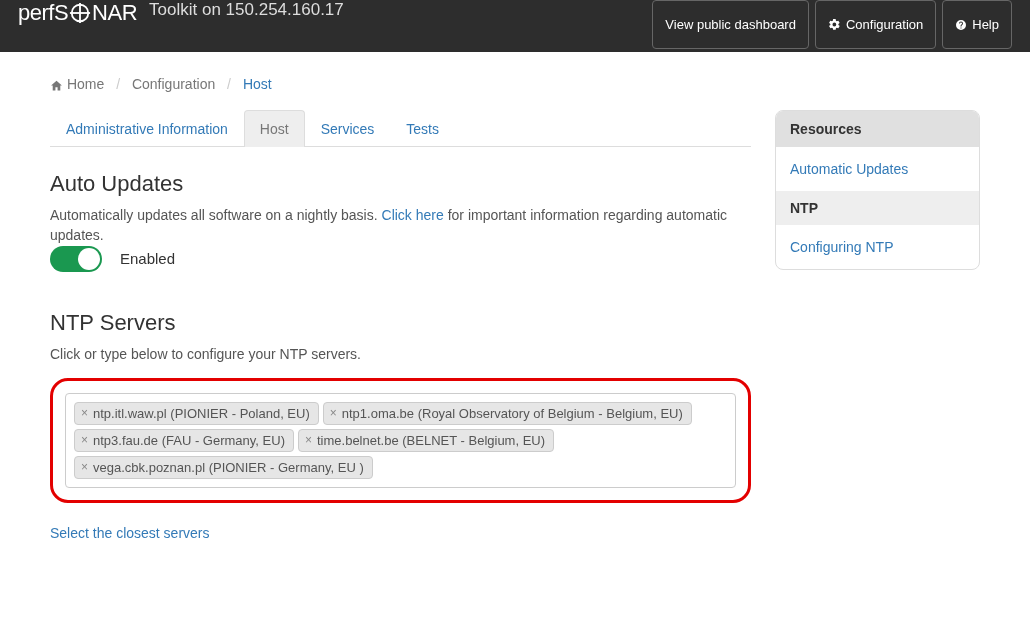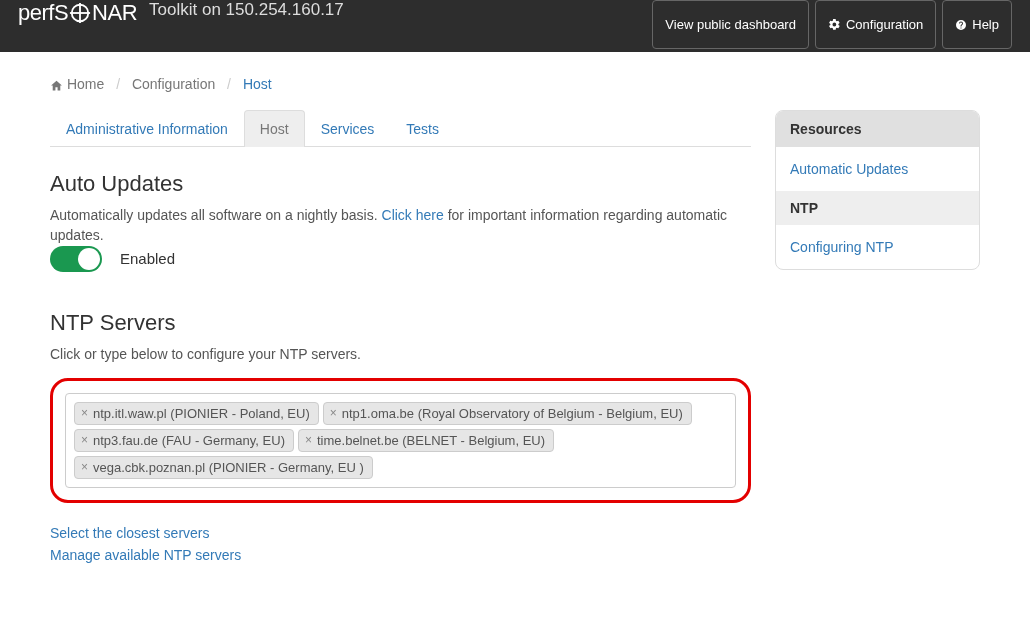--- a/index.html
+++ b/index.html
@@ -148,21 +148,20 @@
               <span>time.belnet.be (BELNET - Belgium, EU)</span>
             </span>
             <span class="tag">
               <span class="x">×</span>
               <span>vega.cbk.poznan.pl (PIONIER - Germany, EU )</span>
             </span>
           </div>
       </div>
 
       <div class="link-row"><a href="#">Select the closest servers</a></div>
-      <div class="link-row"><a href="#">Manage available NTP servers</a></div>
 
     </div>
 
     <div class="side-col">
       <div class="panel">
         <div class="panel-heading">Resources</div>
         <div class="panel-body">
           <a href="#">Automatic Updates</a>
         </div>
         <div class="panel-sub">NTP</div>

